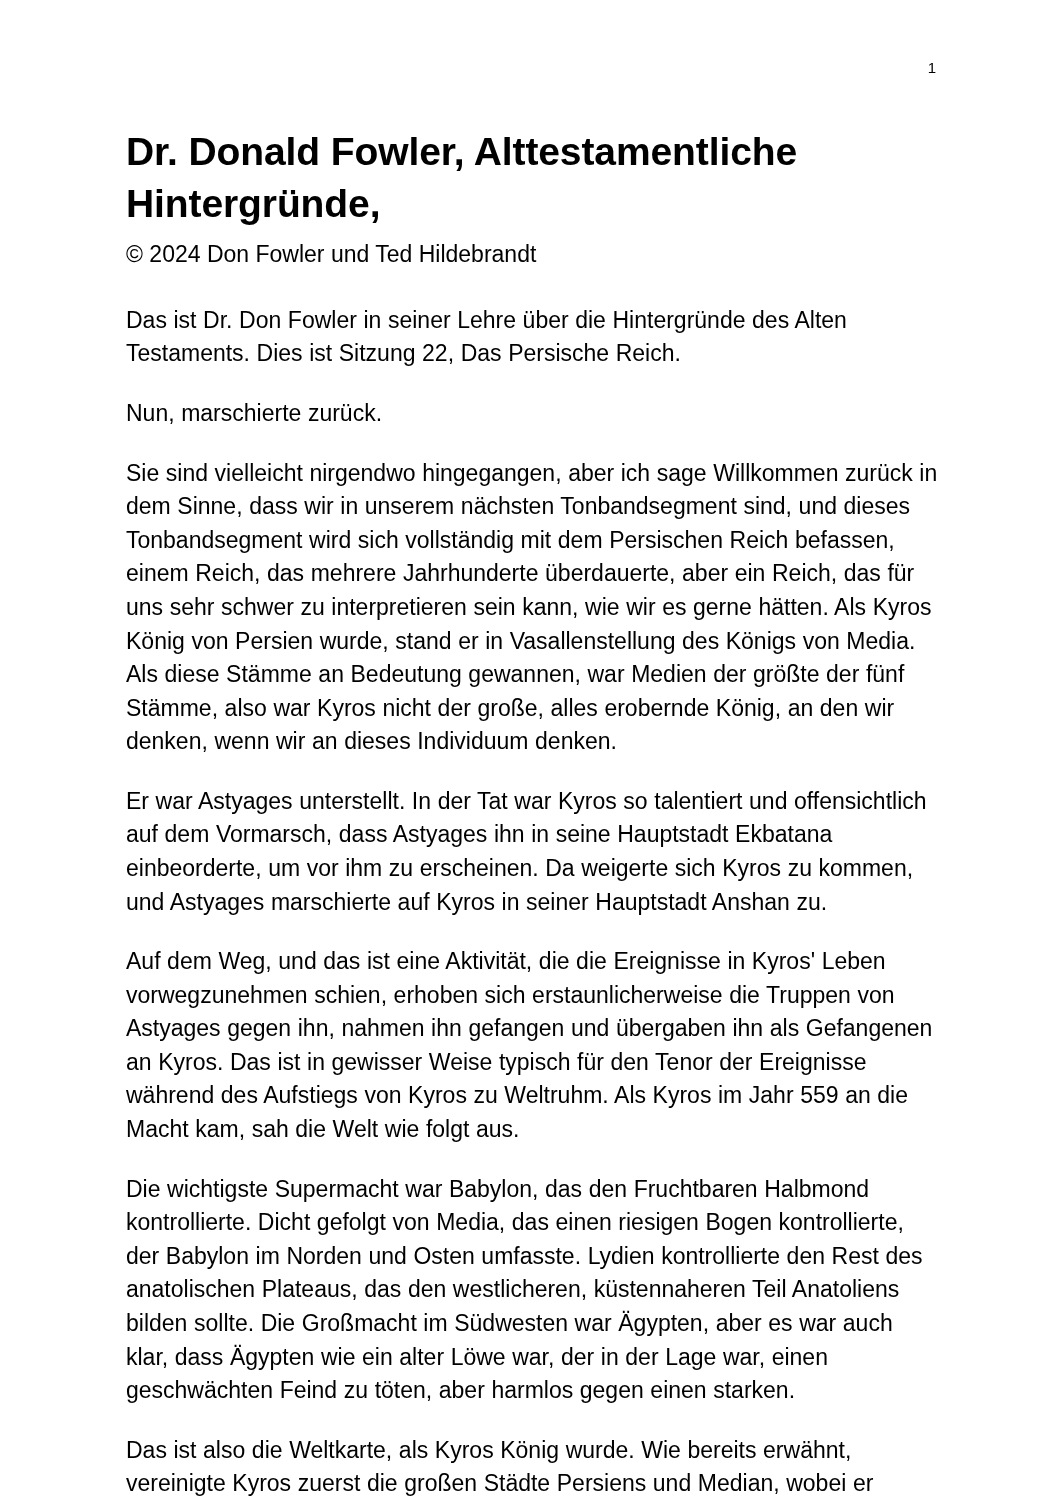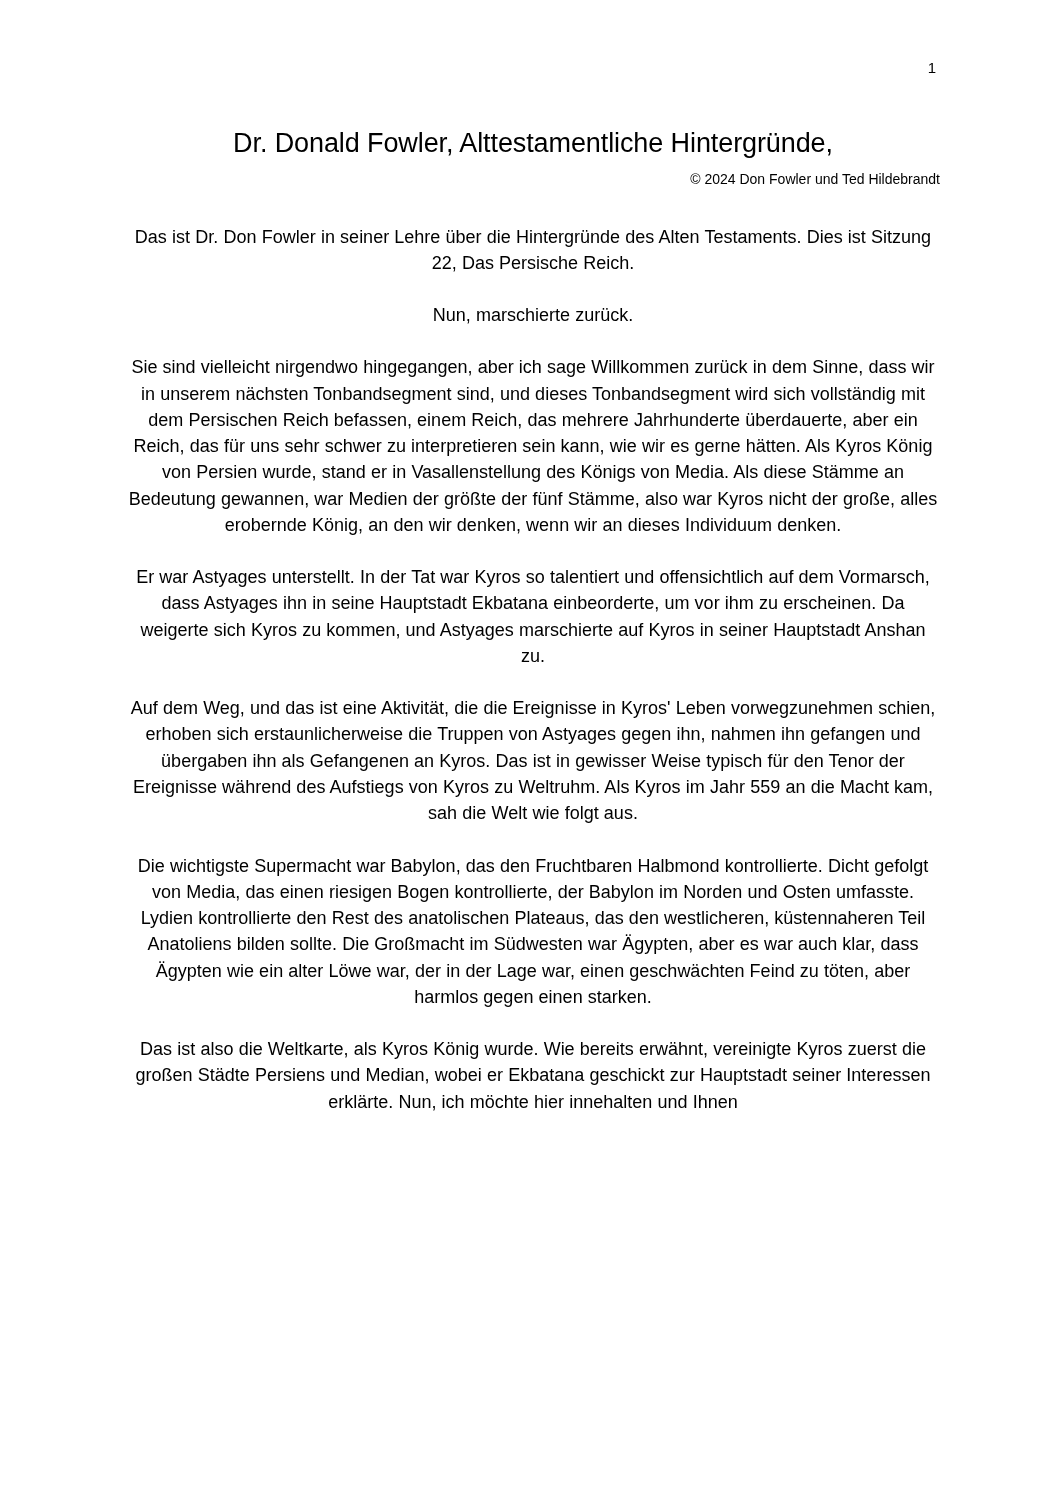--- a/index.html
+++ b/index.html
@@ -23,44 +23,44 @@
   .page-number {
     position: absolute;
     top: 60px;
     right: 122px;
     font-size: 15px;
     line-height: 1;
     color: #000;
   }
   .doc-title {
     margin: 74px 0 0 0;
-    font-size: 27px;
-    font-weight: normal;
+    font-size: 39px;
+    font-weight: bold;
     line-height: 1.33;
-    text-align: center;
+    text-align: left;
     letter-spacing: -0.1px;
   }
   .doc-title .line2 {
     display: block;
   }
   .doc-copyright {
     margin: 8px 0 0 0;
-    font-size: 14px;
-    text-align: right;
+    font-size: 23px;
+    text-align: left;
     line-height: 1.4;
     font-weight: normal;
   }
   .body-copy {
     margin-top: 34px;
   }
   .body-copy p {
     margin: 0 0 26px 0;
-    font-size: 18px;
+    font-size: 23px;
     line-height: 1.46;
-    text-align: center;
+    text-align: left;
     word-spacing: 0.2px;
   }
   .body-copy p:last-child {
     margin-bottom: 12px;
   }
 </style>
 </head>
 <body>
 
 <div class="page">

